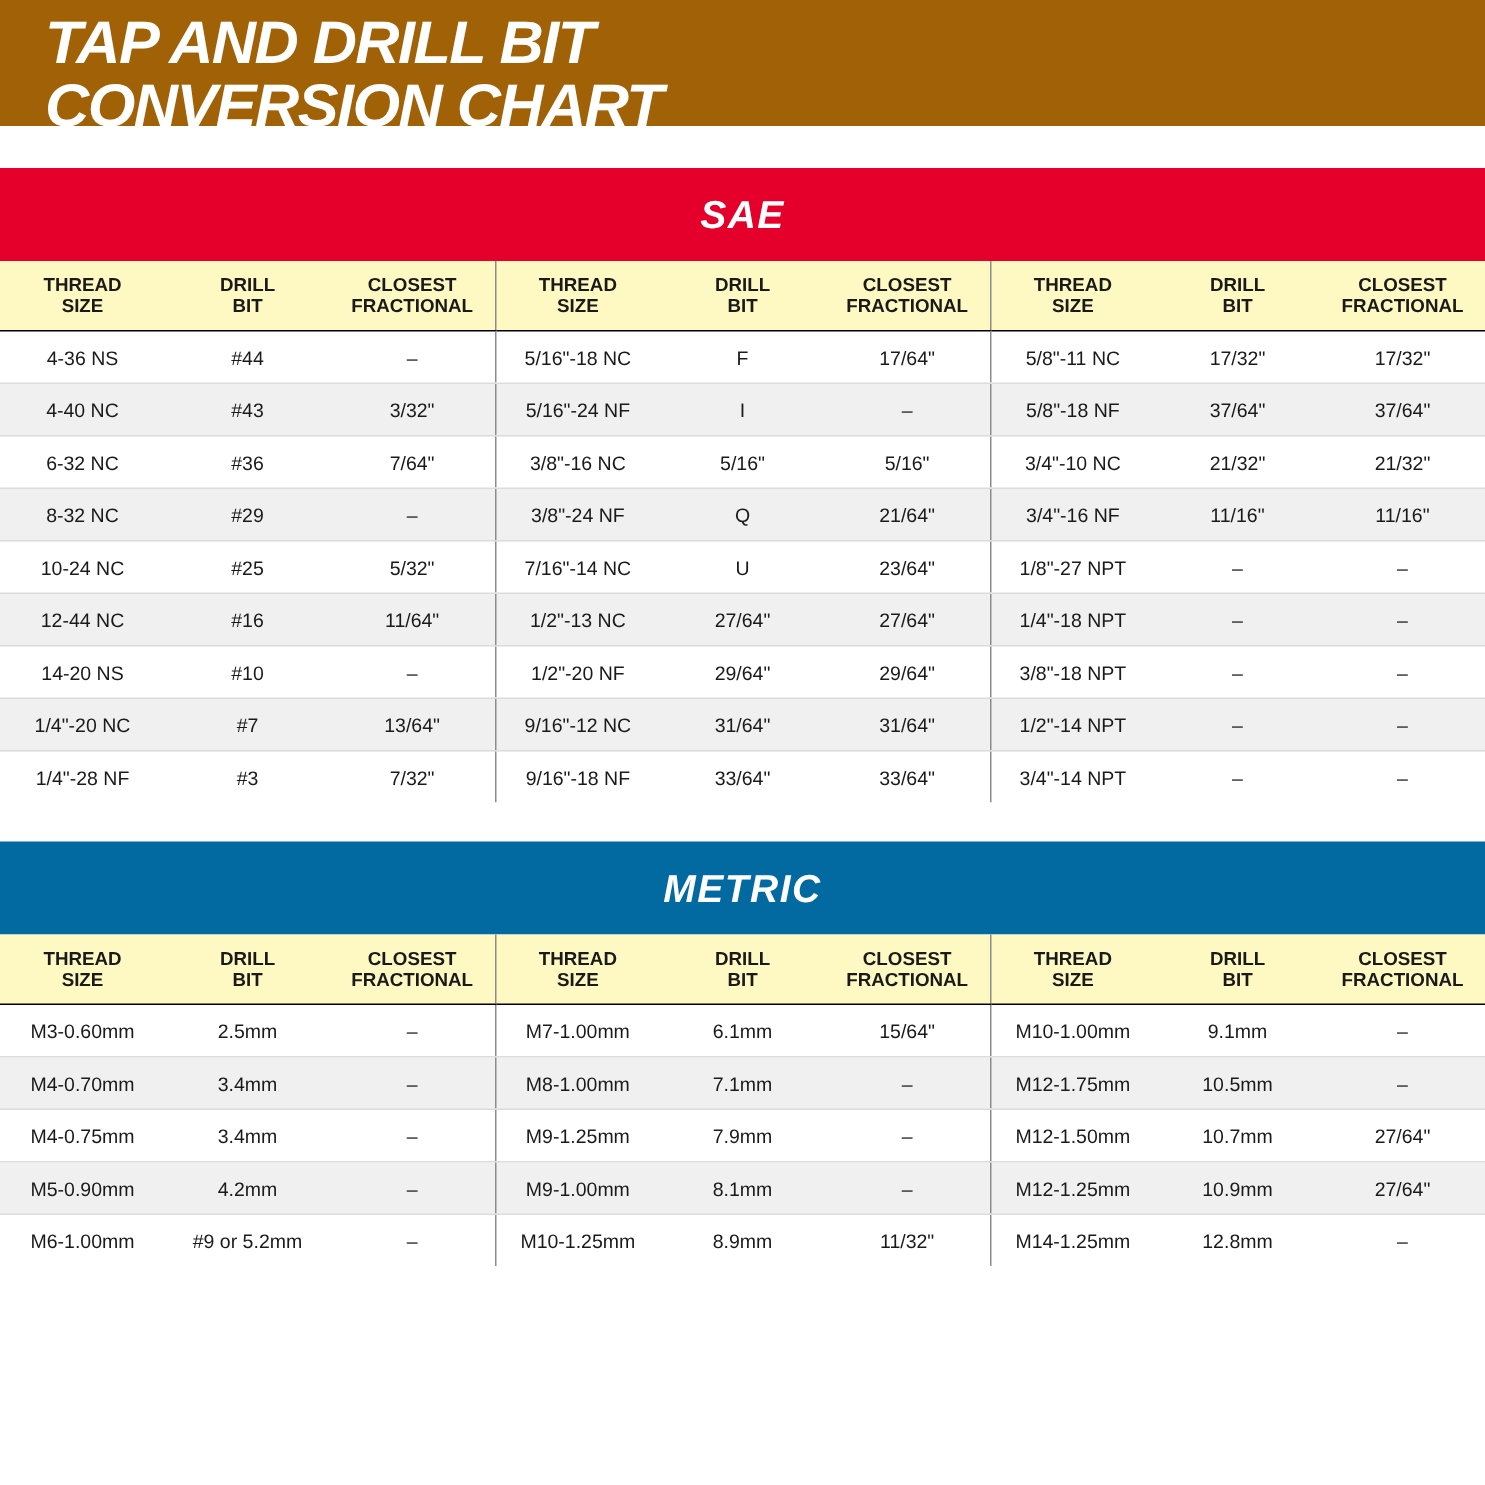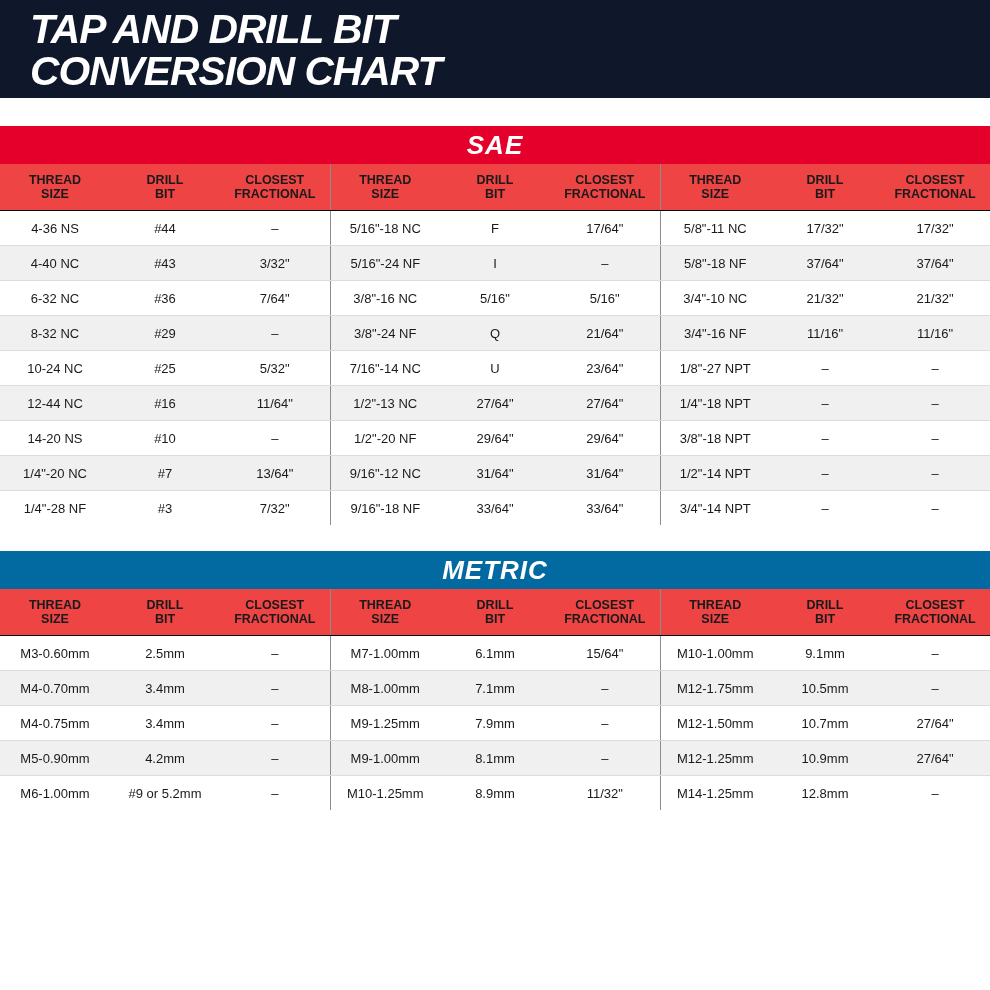--- a/index.html
+++ b/index.html
@@ -7,42 +7,42 @@
     width:990px;
     background:#ffffff;
     font-family:"Liberation Sans", sans-serif;
     color:#000;
     -webkit-font-smoothing:antialiased;
   }
   .page{width:990px;position:relative;overflow:hidden;}
 
   
   .title-banner{
-    background:#0f172a;
+    background:#a16207;
     color:#ffffff;
     padding:8px 0 14px 30px;
-    height:98px;
+    height:84px;
     box-sizing:border-box;
   }
   .title-line{
     font-weight:bold;
     font-style:italic;
     letter-spacing:-1px;
     text-transform:uppercase;
     font-size:40px;
     line-height:42px;
     transform:scaleX(1.02);
     transform-origin:left center;
   }
 
   .gap{height:28px;background:#fff;}
 
   
   .section-bar{
-    height:38px;
+    height:62px;
     display:flex;
     align-items:center;
     justify-content:center;
     color:#ffffff;
     font-weight:bold;
     font-style:italic;
     font-size:26px;
     letter-spacing:1px;
   }
   .section-bar.sae{background:#e4002b;}
@@ -58,21 +58,21 @@
     text-align:center;
     vertical-align:middle;
     font-size:13px;
     color:#1a1a1a;
   }
   table.conv th{
     font-weight:bold;
     font-size:12.5px;
     line-height:14px;
     padding:9px 2px;
-    background:#ef4444;
+    background:#fef9c3;
     border-bottom:1px solid #000;
   }
   table.conv td{
     padding:9px 2px;
     height:16px;
   }
   
   table.conv tbody tr:nth-child(odd) td{background:#ffffff;}
   table.conv tbody tr:nth-child(even) td{background:#f0f0f0;}
 

